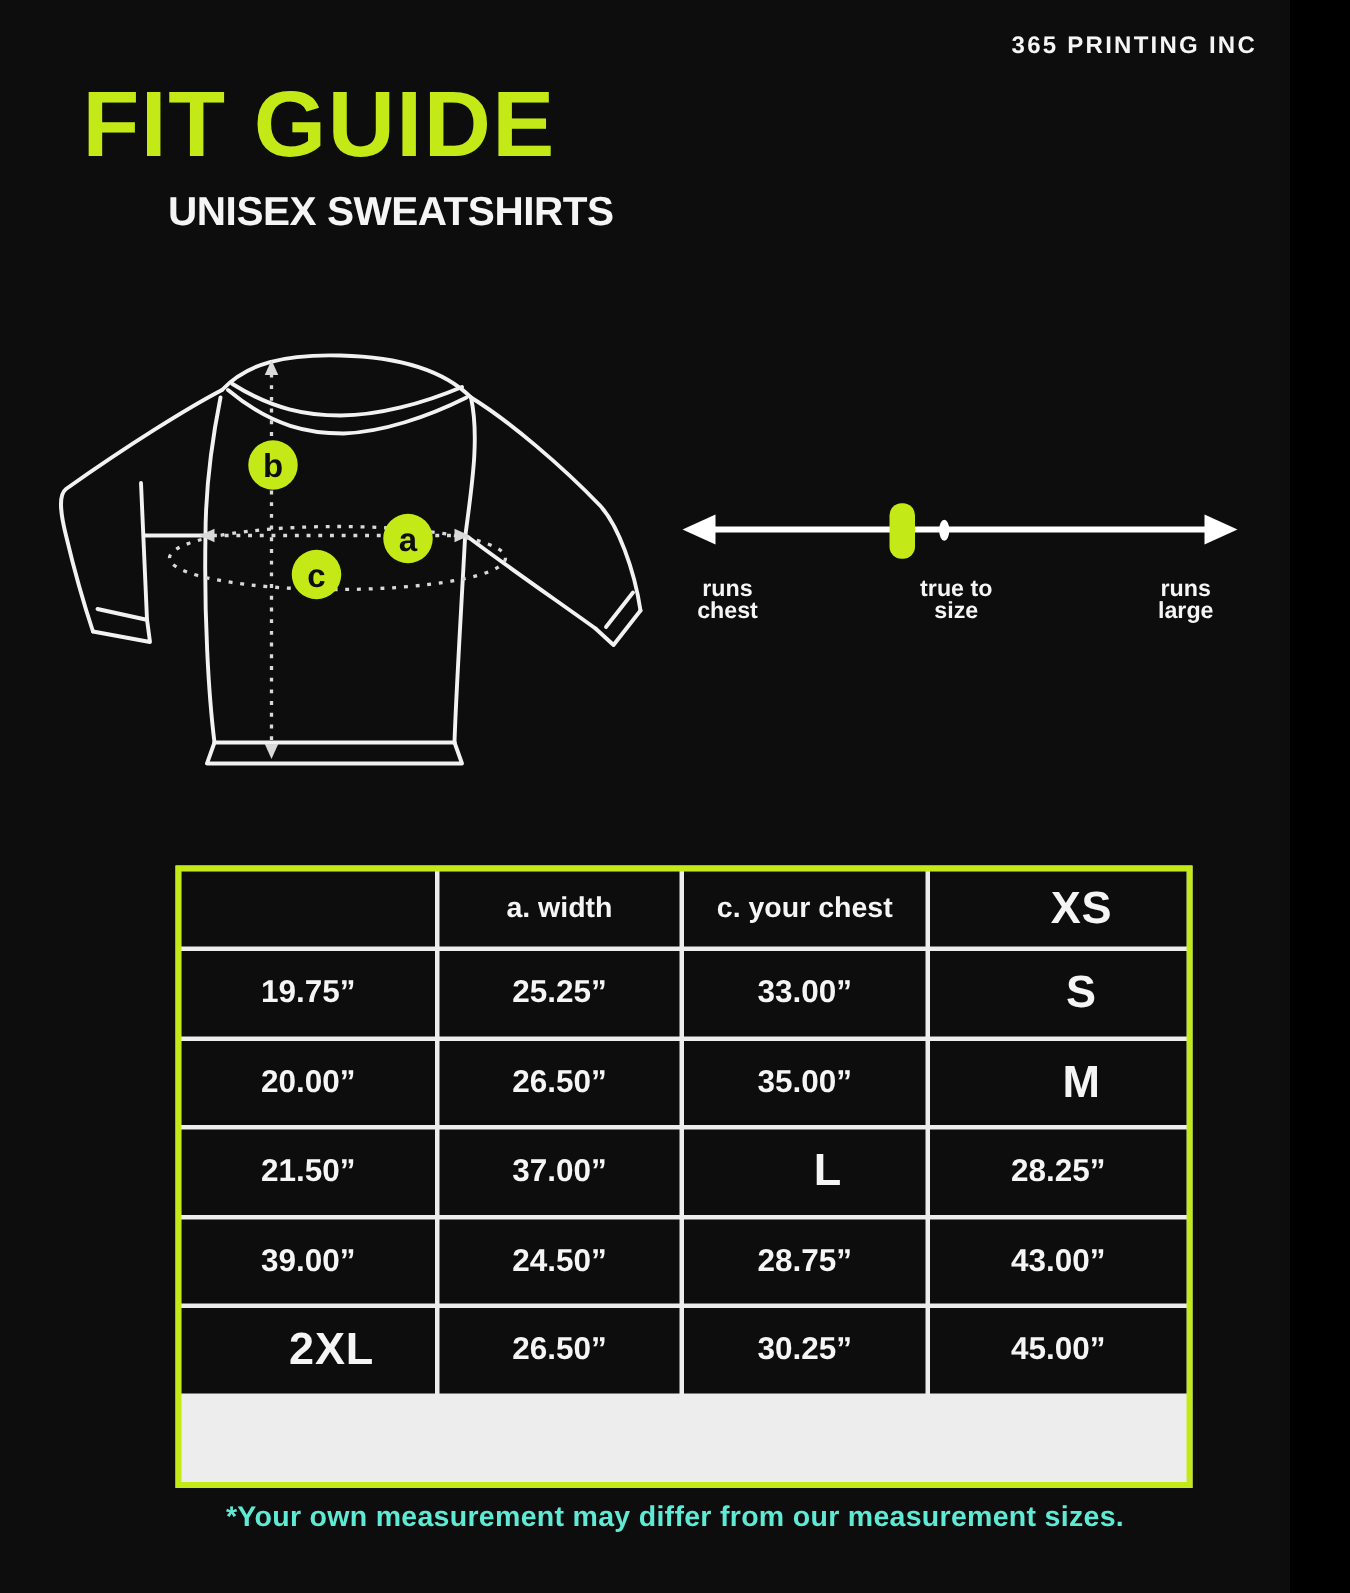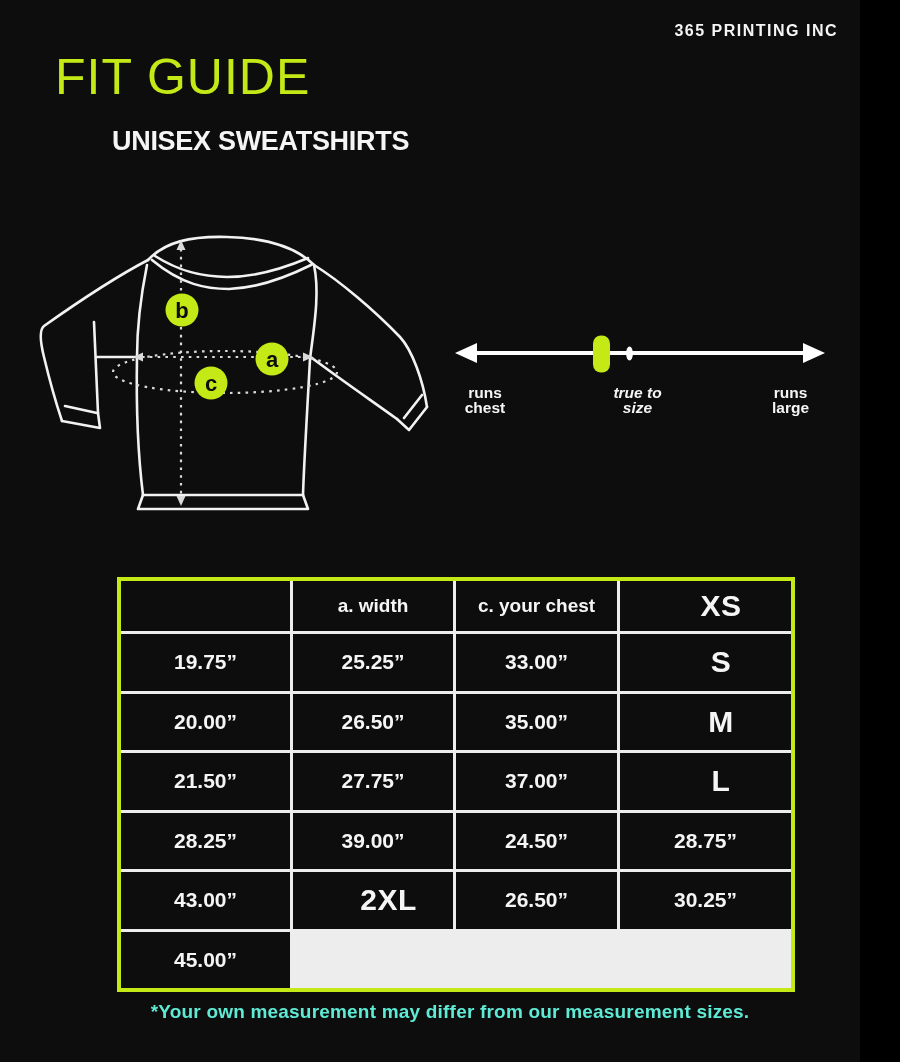--- a/index.html
+++ b/index.html
@@ -17,37 +17,37 @@
     font-family:"Liberation Sans",sans-serif;
     color:#fff;
   }
   .brand{
     position:absolute;top:22px;right:22px;
     font-size:16px;font-weight:bold;letter-spacing:1.5px;
     color:#f5f5f5;
   }
   .title{
     position:absolute;left:55px;top:48px;
-    font-size:50px;font-weight:normal;letter-spacing:1px;
+    font-size:62px;font-weight:bold;letter-spacing:1px;
     color:var(--accent);
   }
   .subtitle{
     position:absolute;left:112px;top:126px;
     font-size:27px;font-weight:bold;letter-spacing:-0.3px;
     color:#f5f5f5;
   }
   .shirt-svg{position:absolute;left:30px;top:225px;}
   .scale-svg{position:absolute;left:450px;top:330px;}
   .scale-label{
     position:absolute;top:386px;
     font-size:15.5px;font-weight:bold;line-height:14.5px;
     text-align:center;color:#f5f5f5;
   }
   .scale-label.left{left:445px;width:80px;}
-  .scale-label.center{left:595px;width:85px;font-style:italic;}
+  .scale-label.center{left:595px;width:85px;}
   .scale-label.right{left:748px;width:85px;}
 
   .size-table{
     position:absolute;left:117px;top:577px;
     width:678px;height:415px;
     background:#ededed;
     border:4px solid var(--accent);
     display:grid;
     grid-template-columns:169px 160px 161px 171px;
     grid-template-rows:50px repeat(6,1fr);
@@ -155,21 +155,20 @@
     <div class="cell val">25.25”</div>
     <div class="cell val">33.00”</div>
 
     <div class="cell size">S</div>
     <div class="cell val">20.00”</div>
     <div class="cell val">26.50”</div>
     <div class="cell val">35.00”</div>
 
     <div class="cell size">M</div>
     <div class="cell val">21.50”</div>
-    <div class="cell val">27.75”</div>
     <div class="cell val">37.00”</div>
 
     <div class="cell size">L</div>
     <div class="cell val">28.25”</div>
     <div class="cell val">39.00”</div>
 
     <div class="cell val">24.50”</div>
     <div class="cell val">28.75”</div>
     <div class="cell val">43.00”</div>
 

